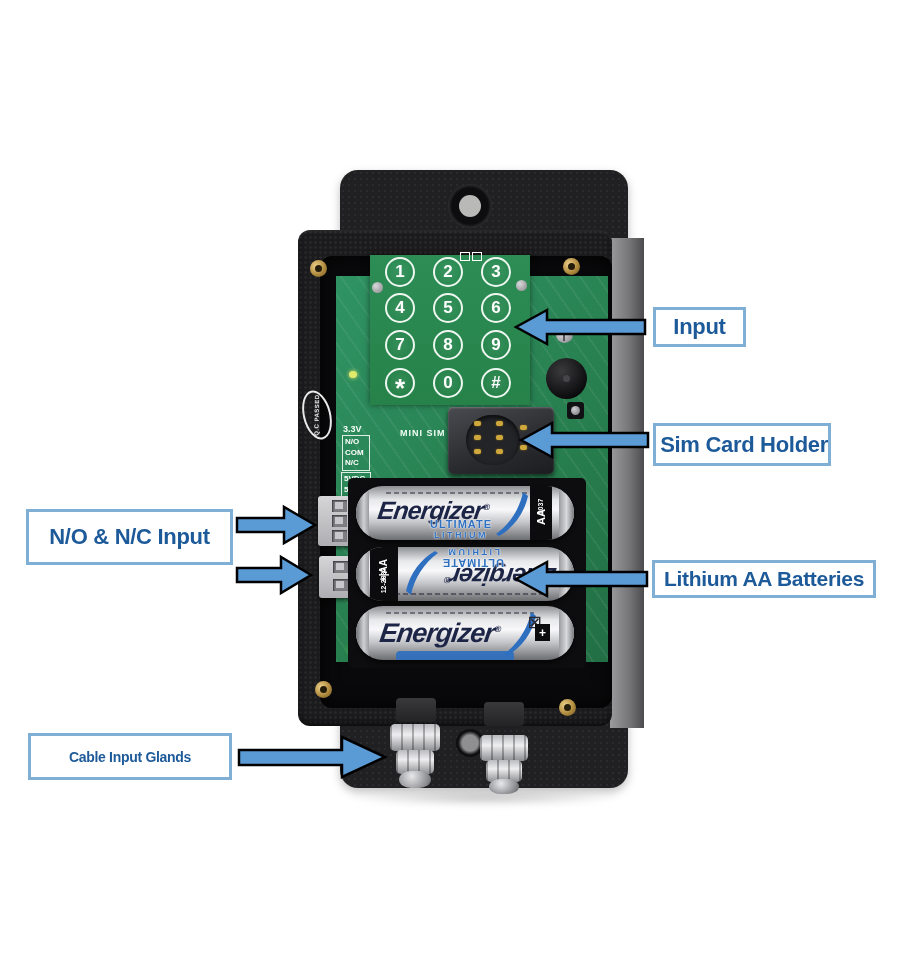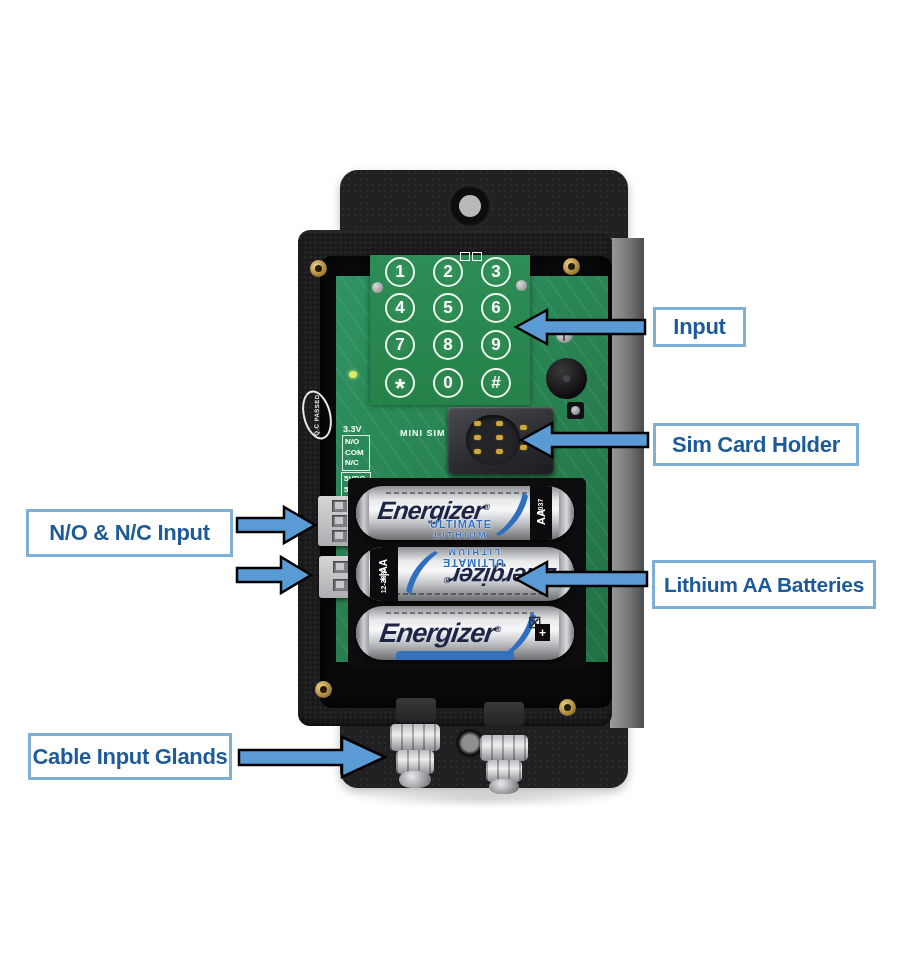--- a/index.html
+++ b/index.html
@@ -300,30 +300,30 @@
 
   <div class="nut" style="left:480px;top:735px;width:48px;height:26px;"></div>
   <div class="nut" style="left:486px;top:760px;width:36px;height:22px;"></div>
   <div class="dome" style="left:489px;top:779px;width:30px;height:15px;"></div>
 
   <div class="device-shadow"></div>
 
   <div class="callout" style="left:653px;top:307px;width:93px;height:40px;">
     <span>Input</span>
   </div>
-  <div class="callout" style="left:653px;top:423px;width:206px;height:43px;">
+  <div class="callout" style="left:653px;top:423px;width:178px;height:43px;justify-content:flex-end;">
     <span>Sim Card Holder</span>
   </div>
-  <div class="callout" style="left:652px;top:560px;width:224px;height:49px;font-size:21px;">
+  <div class="callout" style="left:652px;top:560px;width:224px;height:38px;font-size:21px;">
     <span>Lithium AA Batteries</span>
   </div>
-  <div class="callout" style="left:26px;top:509px;width:207px;height:48px;">
+  <div class="callout" style="left:26px;top:509px;width:207px;height:56px;">
     <span>N/O &amp; N/C Input</span>
   </div>
-  <div class="callout" style="left:28px;top:733px;width:204px;height:47px;font-size:22px;">
+  <div class="callout" style="left:28px;top:733px;width:204px;height:47px;font-size:14px;">
     <span>Cable Input Glands</span>
   </div>
 
   <svg class="arrow" style="left:513px;top:307px;" width="135" height="40">
     <polygon points="3,20 34,3 34,13 132,13 132,27 34,27 34,37" fill="#5b9bd5" stroke="#000" stroke-width="2.5"></polygon>
   </svg>
   <svg class="arrow" style="left:518px;top:420px;" width="133" height="40">
     <polygon points="3,20 34,3 34,13 130,13 130,27 34,27 34,37" fill="#5b9bd5" stroke="#000" stroke-width="2.5"></polygon>
   </svg>
   <svg class="arrow" style="left:513px;top:559px;" width="137" height="40">

